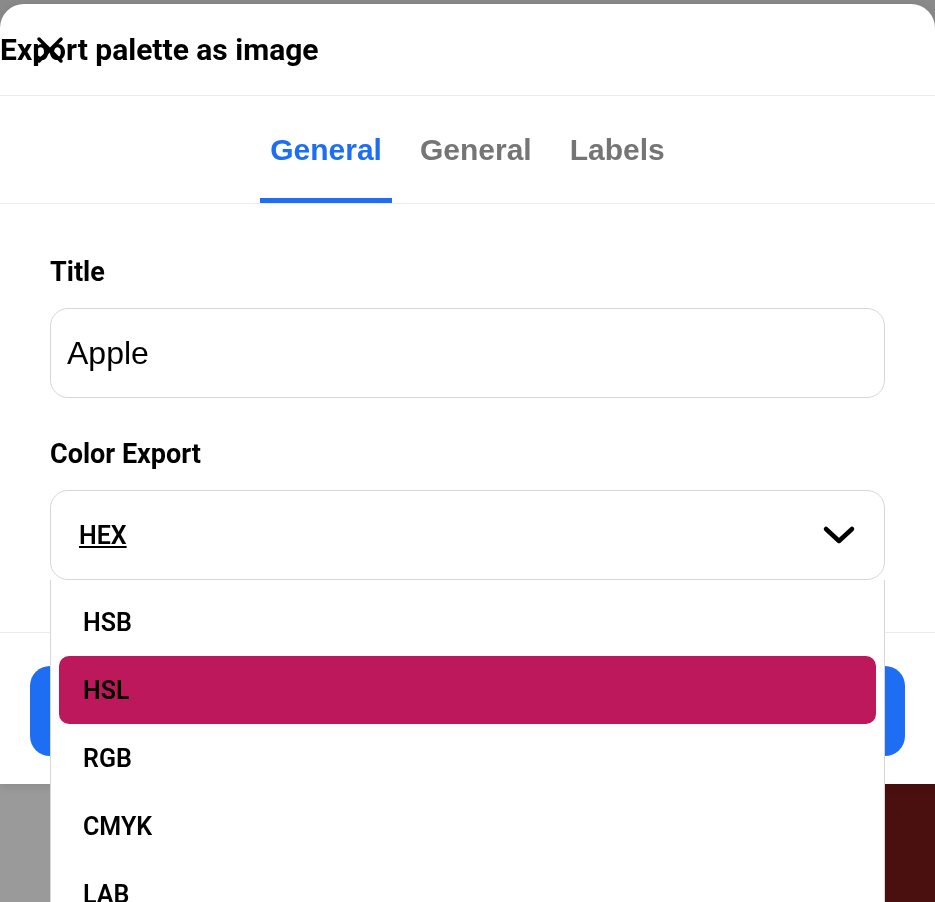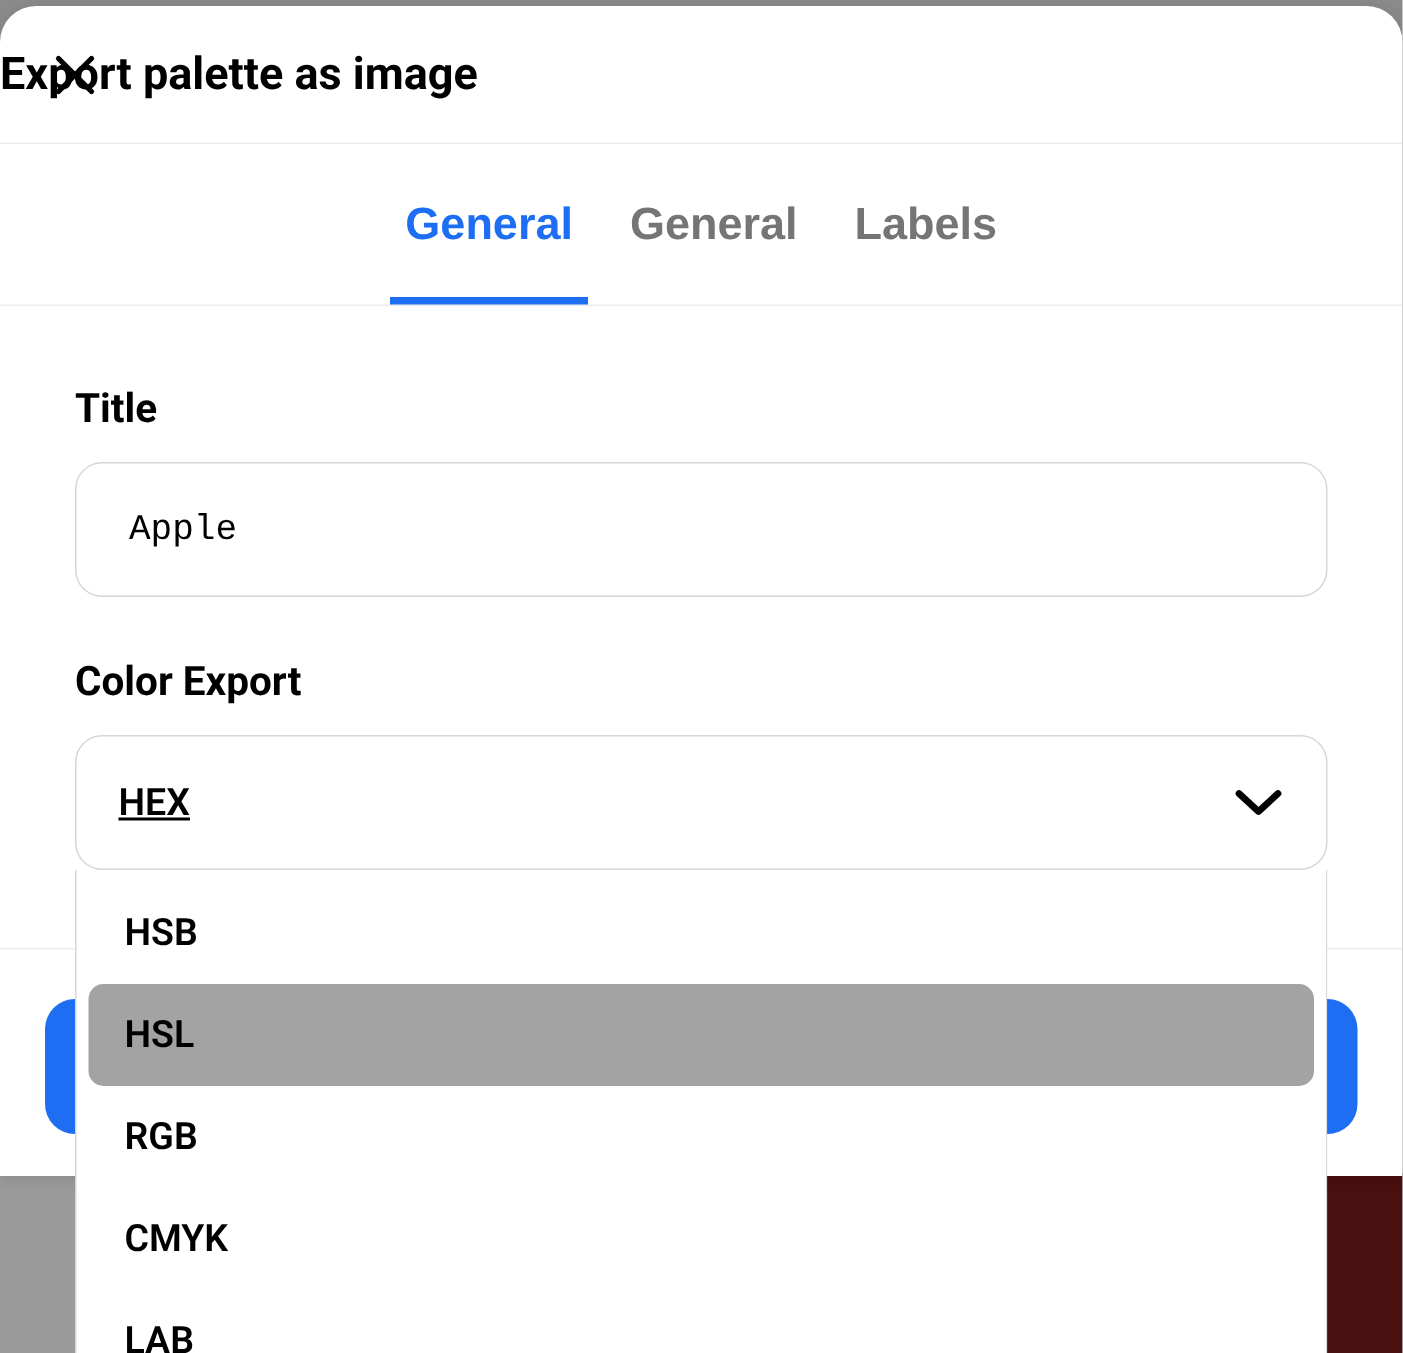--- a/index.html
+++ b/index.html
@@ -103,25 +103,25 @@
       font-size: 27px;
       font-weight: 700;
       color: #000;
       margin-bottom: 20px;
     }
     .text-input {
       width: 100%;
       height: 90px;
       border: 1px solid #d7d7d7;
       border-radius: 18px;
-      padding: 0 35px;
-      font-size: 24px;
+      padding: 0 16px;
+      font-size: 32px;
       color: #000;
       outline: none;
-      font-family: Liberation Mono, monospace;
+      font-family: Liberation Sans, sans-serif;
       margin-bottom: 40px;
     }
     .select-wrapper {
       position: relative;
     }
     .select-box {
       width: 100%;
       height: 90px;
       border: 1px solid #d7d7d7;
       border-radius: 18px;
@@ -153,21 +153,21 @@
       display: flex;
       align-items: center;
       padding: 0 24px;
       font-size: 25px;
       font-weight: 600;
       color: #000;
       cursor: pointer;
       border-radius: 10px;
     }
     .dropdown-option.highlighted {
-      background: #a3a3a3;
+      background: #be185d;
     }
     .footer-bar {
       position: absolute;
       top: 628px;
       left: 0;
       right: 0;
       height: 156px;
       border-top: 1px solid #ececec;
       display: flex;
       align-items: center;

